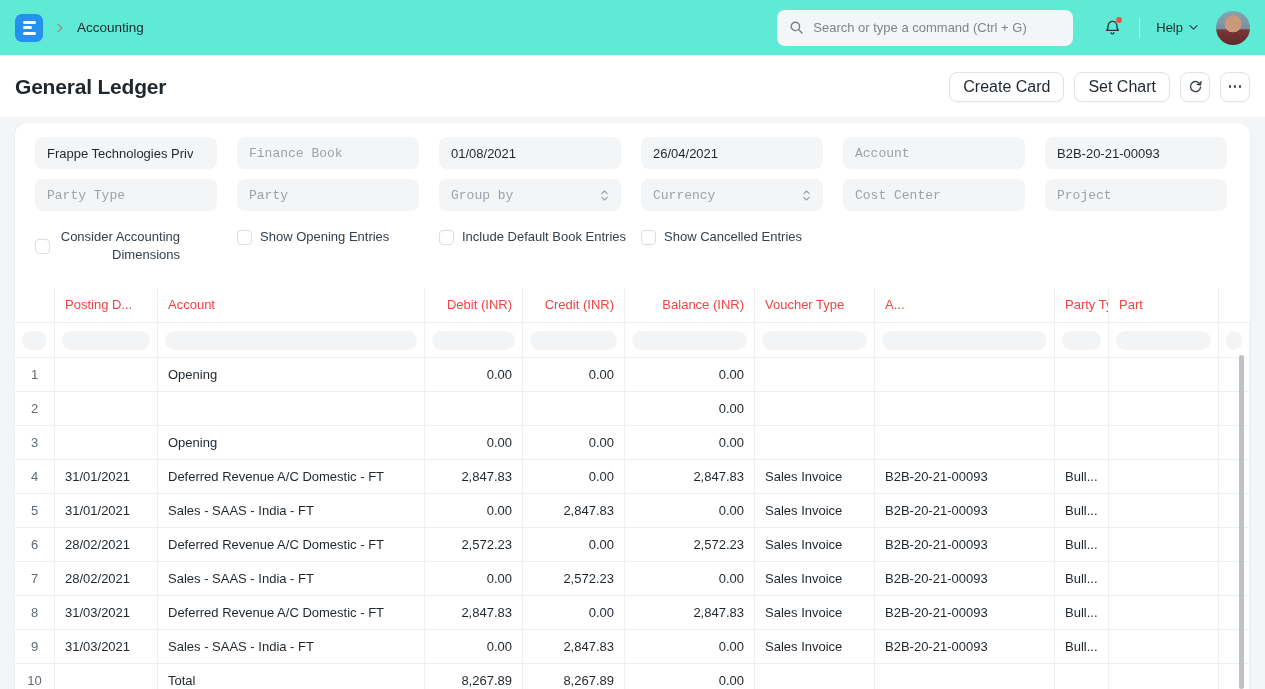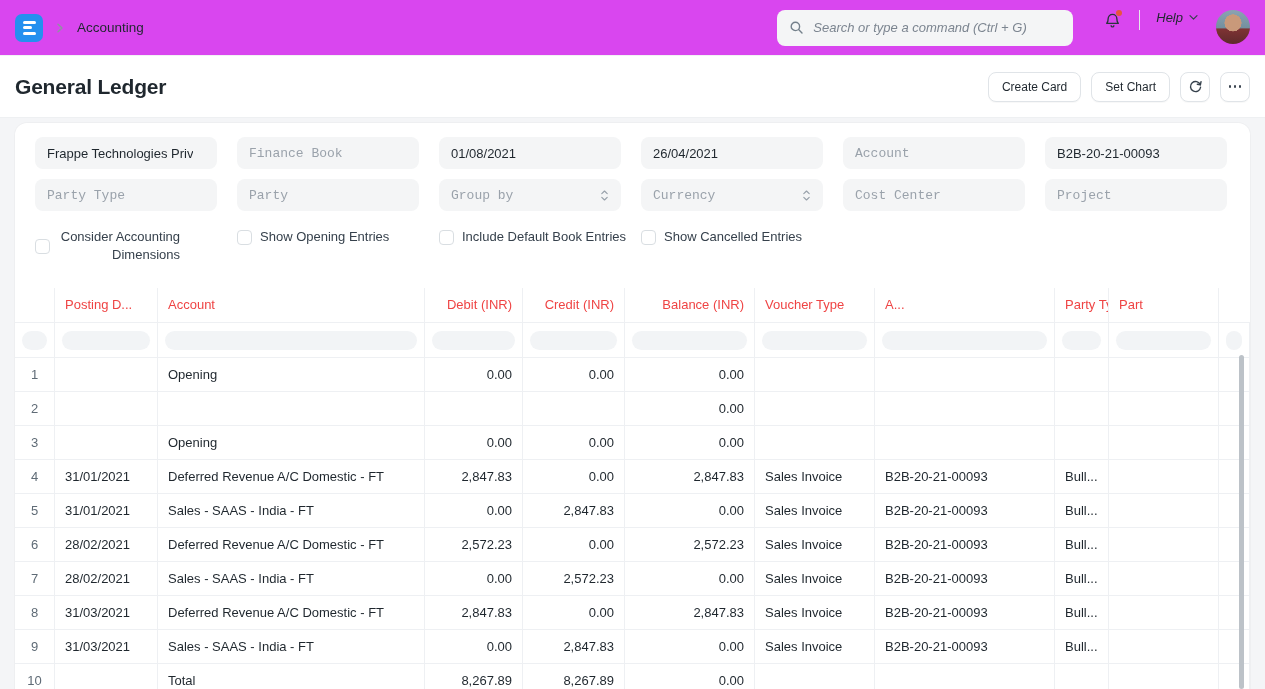--- a/index.html
+++ b/index.html
@@ -1,48 +1,48 @@
 <!DOCTYPE html>
 <html><head>
 <meta charset="utf-8">
 <style>
   * { margin:0; padding:0; box-sizing:border-box; }
   html,body { width:1265px; height:689px; overflow:hidden; }
   body { font-family:"Liberation Sans", sans-serif; background:#f4f5f7; color:#1f272e; }
 
   
-  .navbar { height:56px; background:#d946ef; border-bottom:1px solid #f1f2f4;
+  .navbar { height:56px; background:#5eead4; border-bottom:1px solid #f1f2f4;
             display:flex; align-items:center; justify-content:space-between; padding:0 15px; }
   .nav-left { display:flex; align-items:center; gap:12px; }
   .logo { width:28px; height:28px; border-radius:7px; background:#2490ef;
           display:flex; flex-direction:column; align-items:center; justify-content:center; gap:2.5px; cursor:pointer; }
   .logo b { display:block; height:3px; border-radius:2px; background:#fff; }
   .logo b:nth-child(1){ width:13px; } .logo b:nth-child(2){ width:9px; margin-right:4px; } .logo b:nth-child(3){ width:13px; }
   .crumb-chev { display:flex; align-items:center; }
   .crumb { font-size:13.5px; font-weight:500; color:#1f272e; cursor:pointer; }
-  .nav-right { display:flex; align-items:flex-start;font-style:italic; }
+  .nav-right { display:flex; align-items:center; }
   .searchbar { width:296px; height:36px; background:#f4f5f6; border-radius:8px;
                display:flex; align-items:center; gap:9px; padding:0 12px; margin-right:28px;
                font-size:13px; color:#7c8590; cursor:text; }
   .bell { position:relative; width:22px; height:22px; display:flex; align-items:center; justify-content:center; cursor:pointer; }
   .bell .dot { position:absolute; top:0px; right:1px; width:6px; height:6px; border-radius:50%; background:#e8553d; }
   .nav-divider { width:1px; height:20px; background:#e5e8ea; margin:0 16px; }
   .help { display:flex; align-items:center; gap:6px; font-size:13px; color:#1f272e; cursor:pointer; }
   .avatar { width:34px; height:34px; border-radius:50%; margin-left:18px; cursor:pointer;
             background:
               radial-gradient(circle at 50% 38%, #c9997a 0 31%, rgba(0,0,0,0) 32%),
               linear-gradient(180deg, #8ba3b2 0%, #74909f 52%, #7e3334 56%, #5e2a2b 100%); }
 
   
   .titlebar { height:62px; background:#fff; display:flex; align-items:center; justify-content:space-between;
               padding:0 15px; border-bottom:1px solid #eef0f2;gap:20px; }
   .page-title { font-size:21px; font-weight:700; letter-spacing:-0.2px; color:#1f272e; }
   .title-actions { display:flex; align-items:center; gap:10px; }
   .btn { height:30px; padding:0 13px; background:#fff; border:1px solid #e0e4e8; border-radius:8px;
-         font-family:"Liberation Sans", sans-serif; font-size:12px; color:#1f272e; cursor:pointer;
+         font-family:"Liberation Sans", sans-serif; font-size:16px; color:#1f272e; cursor:pointer;
          box-shadow:0 1px 1px rgba(0,0,0,0.03); }
   .icon-btn { width:30px; padding:0; display:flex; align-items:center; justify-content:center; }
   .dots { display:flex; gap:2.5px; }
   .dots i { width:2.5px; height:2.5px; border-radius:50%; background:#3b4550; }
 
   
   .page-body { height:571px; padding:5px 15px 0; background:#f4f5f7; }
   .card { height:566px; background:#fff; border-radius:12px 12px 0 0; position:relative; overflow:hidden;
           box-shadow:0 0 0 1px rgba(0,0,0,0.025); }
   .card-pad { padding:14px 20px 0;text-align:right; }

